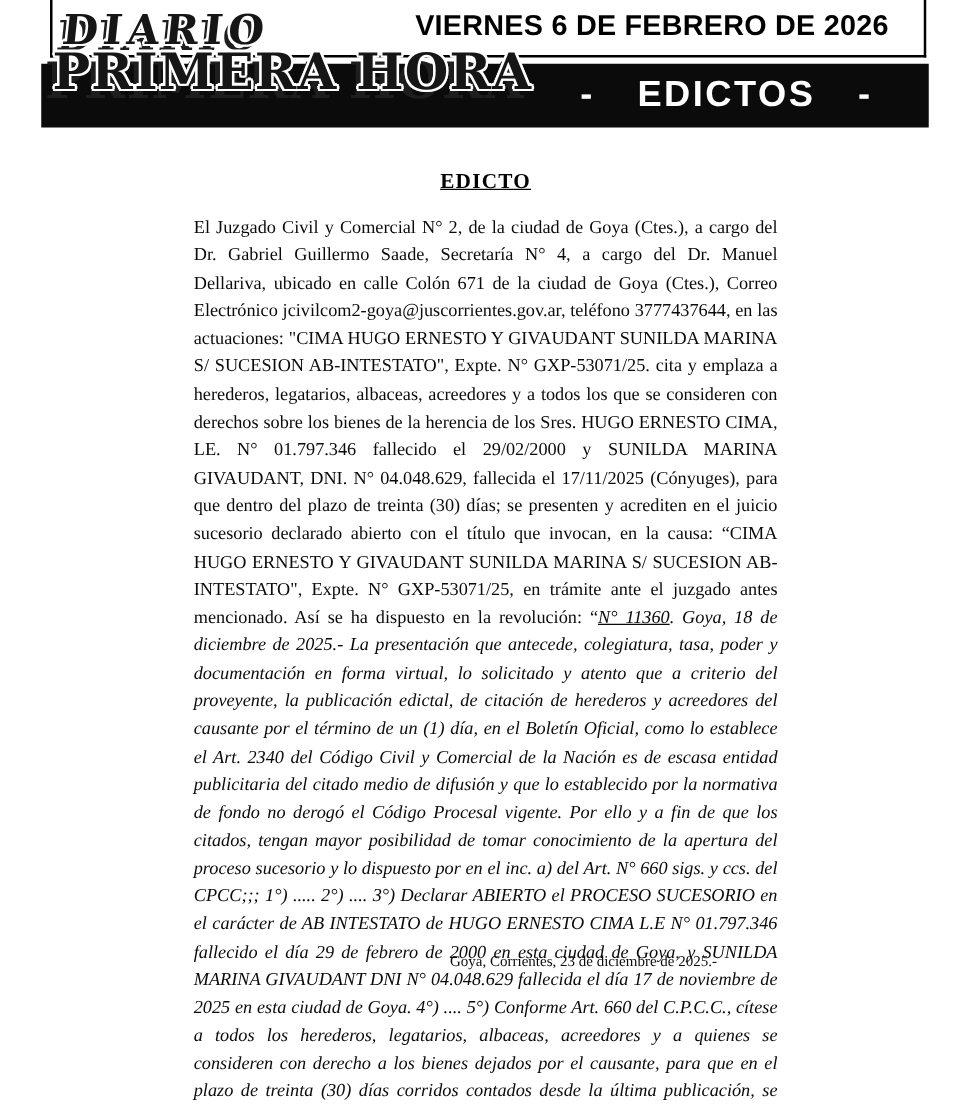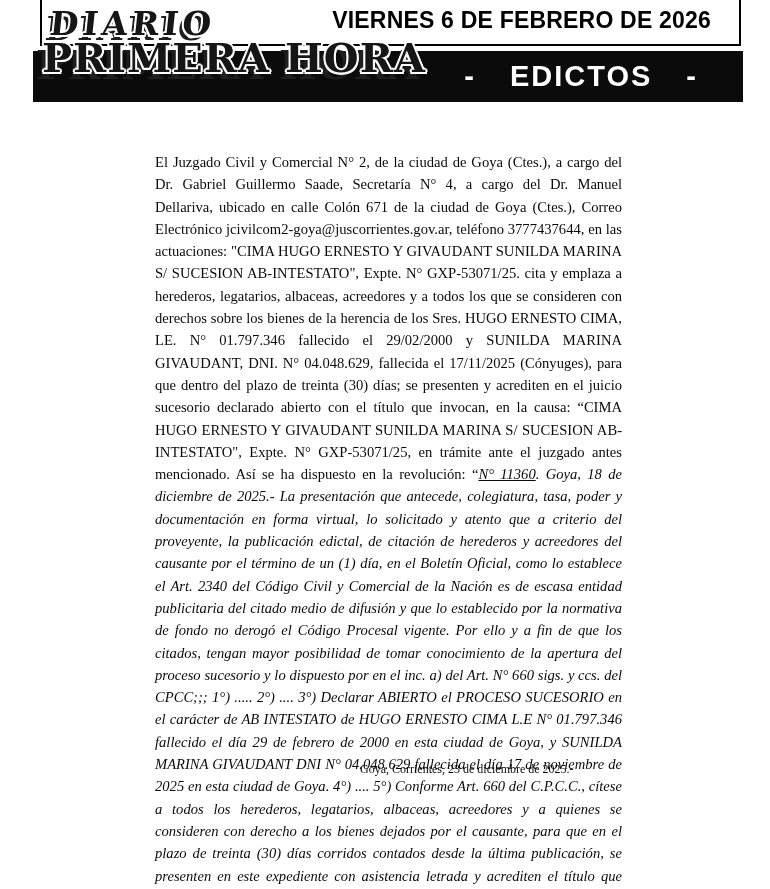--- a/index.html
+++ b/index.html
@@ -96,20 +96,21 @@
 
     <div class="black-band">
       <div class="edictos-label">- EDICTOS -</div>
     </div>
 
     <div class="wf masthead-diario">DIARIO</div>
     <div class="wf masthead-primera">PRIMERA HORA</div>
   </div>
 
   <div class="content">
+    <div class="edict-title">EDICTO</div>
 
     <p class="edict-body"><span>El Juzgado Civil y Comercial N° 2, de la ciudad de Goya (Ctes.), a cargo del Dr. Gabriel Guillermo Saade, Secretaría N° 4, a cargo del Dr. Manuel Dellariva, ubicado en calle Colón 671 de la ciudad de Goya (Ctes.), Correo Electrónico jcivilcom2-goya@juscorrientes.gov.ar, teléfono 3777437644, en las actuaciones: "CIMA HUGO ERNESTO Y GIVAUDANT SUNILDA MARINA S/ SUCESION AB-INTESTATO", Expte. N° GXP-53071/25. cita y emplaza a herederos, legatarios, albaceas, acreedores y a todos los que se consideren con derechos sobre los bienes de la herencia de los Sres. HUGO ERNESTO CIMA, LE. N° 01.797.346 fallecido el 29/02/2000 y SUNILDA MARINA GIVAUDANT, DNI. N° 04.048.629, fallecida el 17/11/2025 (Cónyuges), para que dentro del plazo de treinta (30) días; se presenten y acrediten en el juicio sucesorio declarado abierto con el título que invocan, en la causa: “CIMA HUGO ERNESTO Y GIVAUDANT SUNILDA MARINA S/ SUCESION AB-INTESTATO", Expte. N° GXP-53071/25, en trámite ante el juzgado antes mencionado. Así se ha dispuesto en la revolución: “</span><span class="seg-italic-underline">N° 11360</span><span class="seg-italic">. Goya, 18 de diciembre de 2025.- La presentación que antecede, colegiatura, tasa, poder y documentación en forma virtual, lo solicitado y atento que a criterio del proveyente, la publicación edictal, de citación de herederos y acreedores del causante por el término de un (1) día, en el Boletín Oficial, como lo establece el Art. 2340 del Código Civil y Comercial de la Nación es de escasa entidad publicitaria del citado medio de difusión y que lo establecido por la normativa de fondo no derogó el Código Procesal vigente. Por ello y a fin de que los citados, tengan mayor posibilidad de tomar conocimiento de la apertura del proceso sucesorio y lo dispuesto por en el inc. a) del Art. N° 660 sigs. y ccs. del CPCC;;; 1°) ..... 2°) .... 3°) Declarar ABIERTO el PROCESO SUCESORIO en el carácter de AB INTESTATO de HUGO ERNESTO CIMA L.E N° 01.797.346 fallecido el día 29 de febrero de 2000 en esta ciudad de Goya, y SUNILDA MARINA GIVAUDANT DNI N° 04.048.629 fallecida el día 17 de noviembre de 2025 en esta ciudad de Goya. 4°) .... 5°) Conforme Art. 660 del C.P.C.C., cítese a todos los herederos, legatarios, albaceas, acreedores y a quienes se consideren con derecho a los bienes dejados por el causante, para que en el plazo de treinta (30) días corridos contados desde la última publicación, se presenten en este expediente con asistencia letrada y acrediten el título que invocan, publicándose edictos a esos fines, por el término de un (1) día en el boletín oficial de la provincia y por tres (3) días en un diario de amplia circulación local. 6°) ....Notifiquese”.</span></p>
 
     <div class="place-date">Goya, Corrientes, 23 de diciembre de 2025.-</div>
   </div>
 
 
 </div>
 
 </body></html>

